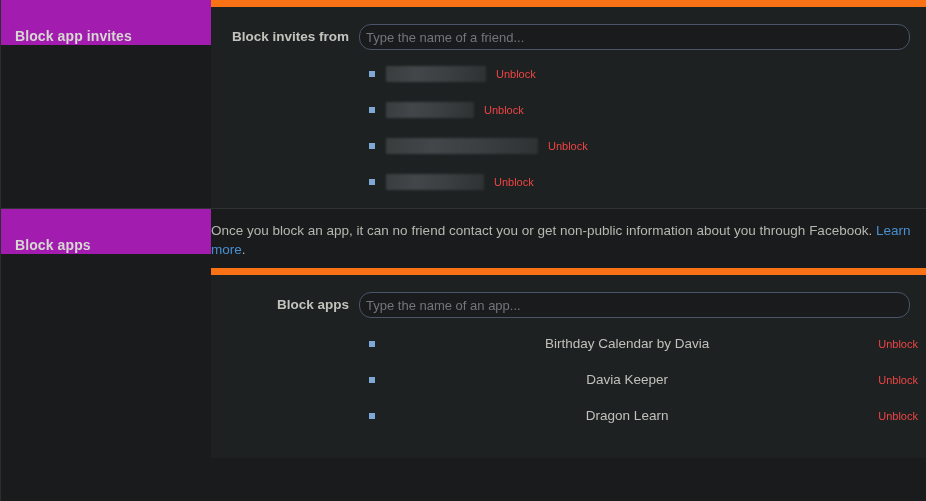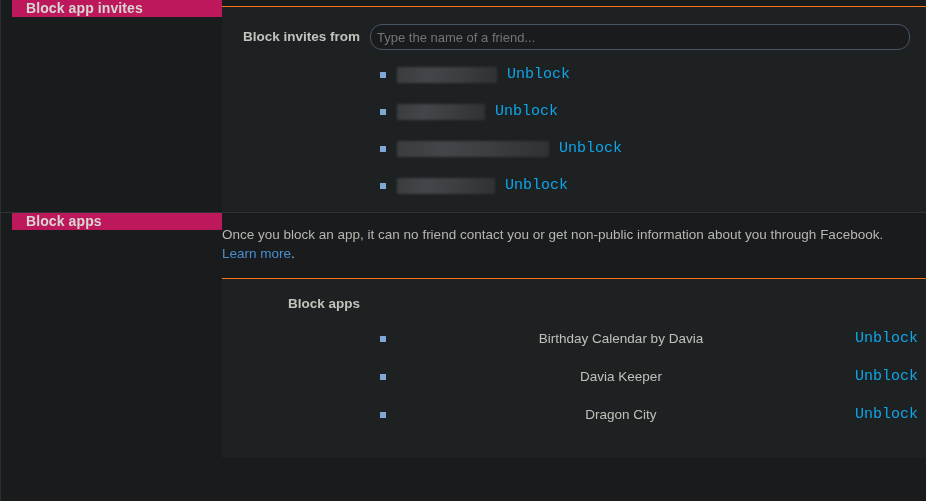--- a/index.html
+++ b/index.html
@@ -29,23 +29,22 @@
     align-items: flex-start;
     background: #191b1c;
   }
   .section + .section {
     border-top: 1px solid #303334;
   }
   .section-left {
     width: 210px;
     flex: 0 0 210px;
     box-sizing: border-box;
-    padding: 0 0 0 14px;
-    background: #be185d;
-    margin-left: 11px;
+    padding: 28px 0 0 14px;
+    background: #a21caf;
   }
   .section-title {
     font-size: 14px;
     font-weight: bold;
     color: #d7d7d2;
     letter-spacing: 0.1px;
     line-height: 17px;
   }
   .section-right {
     flex: 1 1 auto;
@@ -60,23 +59,22 @@
     color: #b7b7b1;
     padding: 12px 8px 9px 0;
     max-width: 706px;
   }
   .desc a {
     color: #4a8fcf;
     text-decoration: none;
   }
   .panel {
     background: #1e2122;
-    border-top: 1px solid #f97316;
+    border-top: 7px solid #f97316;
     padding: 0 8px 0 0;
-    margin-top: 6px;
   }
   .panel-inner {
     padding: 12px 0 14px 0;
   }
   .form-row {
     display: flex;
     align-items: center;
     margin: 5px 0 0 0;
   }
   .form-label {
@@ -137,27 +135,26 @@
     filter: blur(1.2px);
     display: inline-block;
     flex: 0 0 auto;
   }
   .item-name {
     font-size: 13.5px;
     color: #c0c0bb;
     white-space: nowrap;
   }
   .unblock {
-    font-size: 15px;
-    color: #0ea5e9;
+    font-size: 11px;
+    color: #ef4444;
     text-decoration: none;
     margin-left: 10px;
     white-space: nowrap;
     cursor: pointer;
-    font-family: Liberation Mono, monospace;
   }
   #section-invites .panel-inner {
     padding-bottom: 18px;
   }
   #section-apps .blocked-list {
     padding-top: 18px;
   }
   #section-apps .blocked-item {
     margin-bottom: 21px;
     justify-content: space-between;
@@ -211,35 +208,36 @@
       <div class="section-title">Block apps</div>
     </div>
     <div class="section-right">
       <div class="desc">
         <span>Once you block an app, it can no friend contact you or get non-public information about you through Facebook. </span><a href="#">Learn more</a><span>.</span>
       </div>
       <div class="panel">
         <div class="panel-inner">
           <div class="form-row">
             <div class="form-label">Block apps</div>
+            <input class="text-input" type="text" placeholder="Type the name of an app..." style="">
           </div>
           <ul class="blocked-list">
             <li class="blocked-item">
               <span class="bullet"></span>
               <span class="item-name">Birthday Calendar by Davia</span>
               <a class="unblock" href="#">Unblock</a>
             </li>
             <li class="blocked-item">
               <span class="bullet"></span>
               <span class="item-name">Davia Keeper</span>
               <a class="unblock" href="#">Unblock</a>
             </li>
             <li class="blocked-item">
               <span class="bullet"></span>
-              <span class="item-name">Dragon City</span>
+              <span class="item-name">Dragon Learn</span>
               <a class="unblock" href="#">Unblock</a>
             </li>
           </ul>
         </div>
       </div>
     </div>
   </div>
 
 </div>
 

